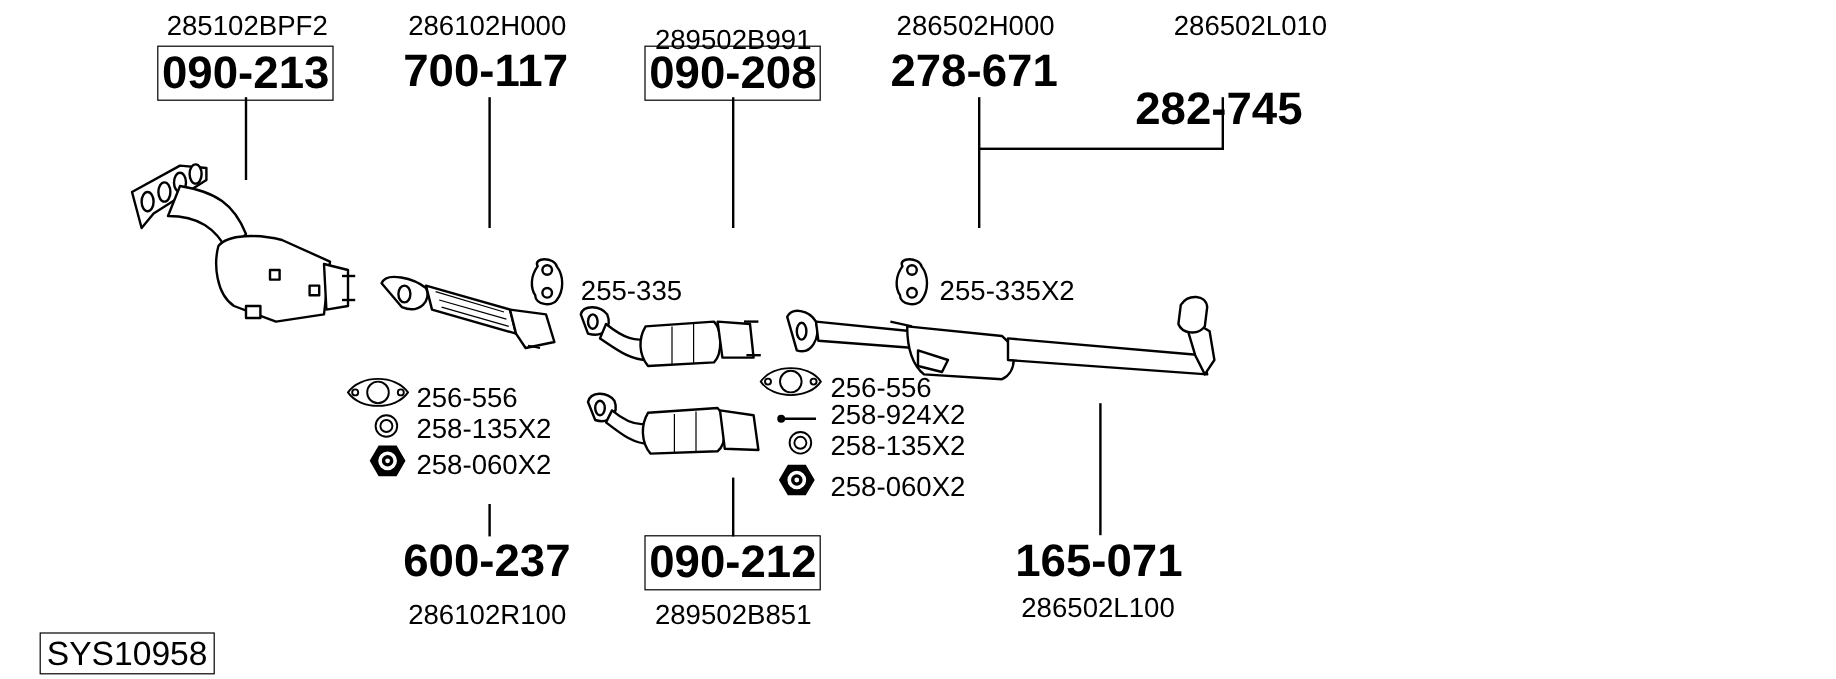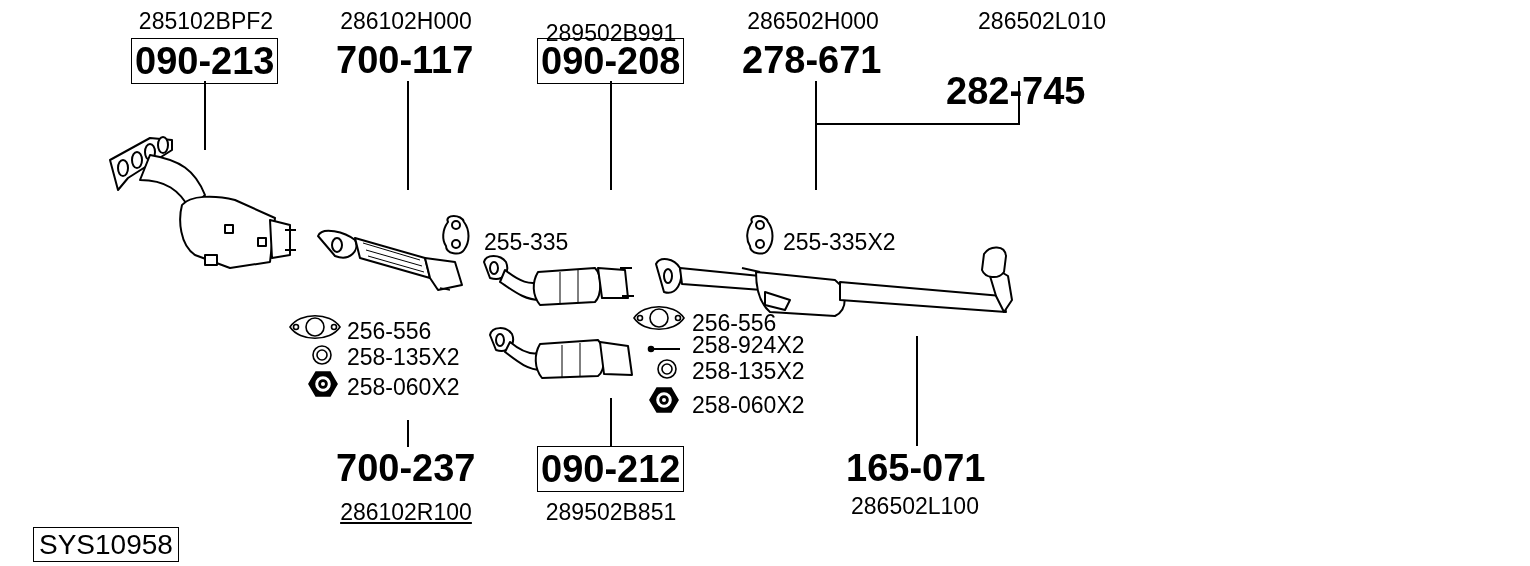--- a/index.html
+++ b/index.html
@@ -163,21 +163,21 @@
 
 <div class="acc" style="left:347px; top:318px;">256-556</div>
 <div class="acc" style="left:347px; top:344px;">258-135X2</div>
 <div class="acc" style="left:347px; top:374px;">258-060X2</div>
 
 <div class="acc" style="left:692px; top:310px;">256-556</div>
 <div class="acc" style="left:692px; top:332px;">258-924X2</div>
 <div class="acc" style="left:692px; top:358px;">258-135X2</div>
 <div class="acc" style="left:692px; top:392px;">258-060X2</div>
 
-<div class="pn" style="left:336px; top:446px;">700-237</div>
+<div class="pn" style="left:336px; top:446px;">600-237</div>
 <div class="pn boxed" style="left:537px; top:446px;">090-212</div>
 <div class="pn" style="left:846px; top:446px;">165-071</div>
 
-<div class="oem" style="left:316px; top:499px;text-decoration:underline;">286102R100</div>
+<div class="oem" style="left:316px; top:499px;">286102R100</div>
 <div class="oem" style="left:521px; top:499px;">289502B851</div>
 <div class="oem" style="left:825px; top:493px;">286502L100</div>
 
 <div class="sys">SYS10958</div>
 
 </body></html>

